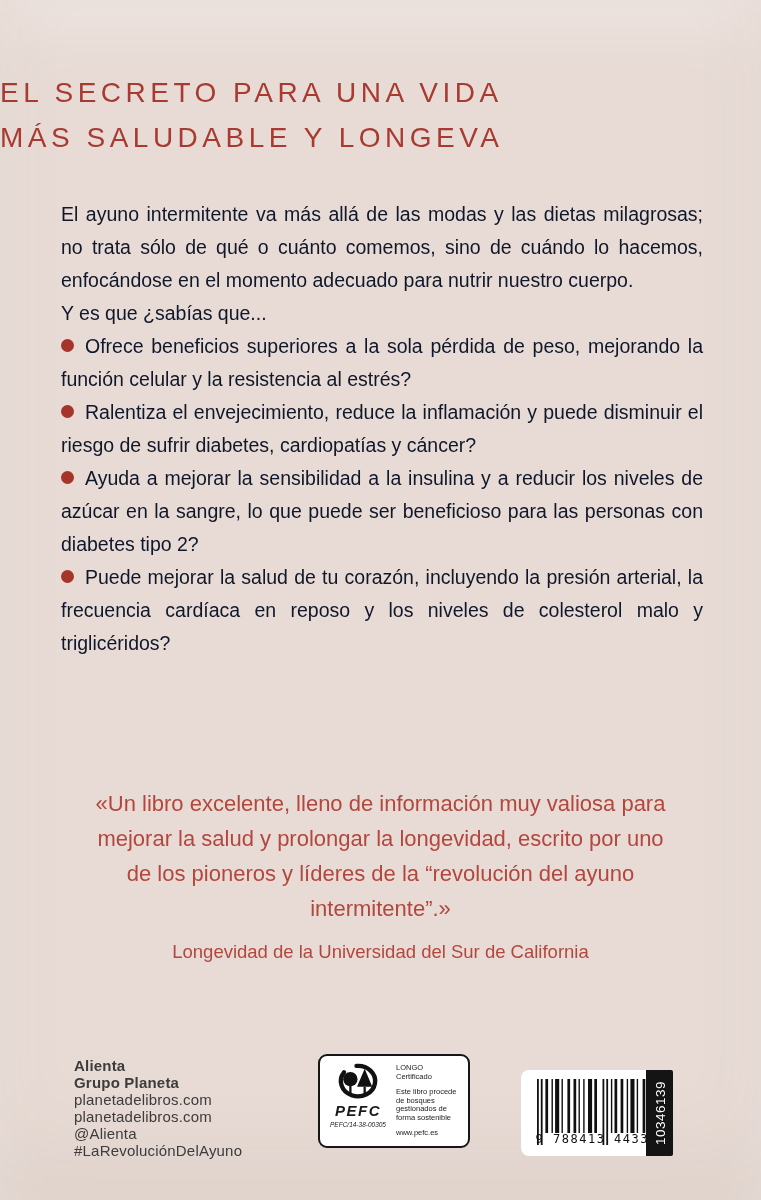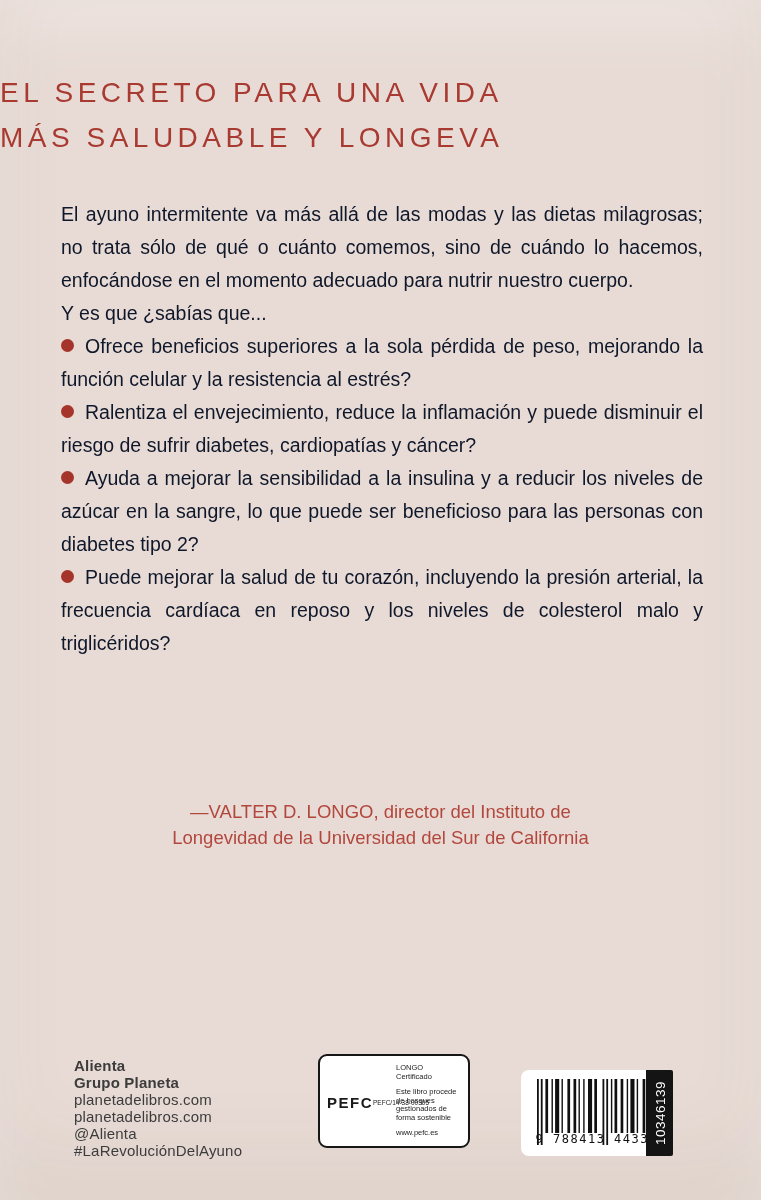--- a/index.html
+++ b/index.html
@@ -31,21 +31,21 @@
   .quote-attr{margin-top:13px;font-size:18.5px;line-height:26px;}
   
   .publisher{position:absolute;left:74px;top:1057px;color:#3c3c3c;font-size:15px;line-height:17px;letter-spacing:0.2px;}
   .publisher .b{font-weight:bold;}
   
   .pefc{
     position:absolute;left:318px;top:1054px;width:152px;height:94px;box-sizing:border-box;
     background:#ffffff;border:2.5px solid #161616;border-radius:9px;
     display:flex;gap:7px;padding:6px 7px 5px 7px;color:#1a1a1a;
   }
-  .pefc-left{width:62px;display:flex;flex-direction:row;align-items:center;}
+  .pefc-left{width:62px;display:flex;flex-direction:column;align-items:center;font-style:italic;}
   .pefc-word{font-weight:bold;font-size:15px;letter-spacing:1.5px;line-height:15px;margin-top:1px;}
   .pefc-lic{font-size:6.5px;line-height:8px;margin-top:3px;white-space:nowrap;}
   .pefc-right{flex:1;display:flex;flex-direction:column;justify-content:space-between;
     font-size:7.5px;line-height:8.6px;text-align:left;padding:2px 0 3px 0;color:#222;}
   
   .barcode{position:absolute;left:521px;top:1070px;width:152px;height:86px;background:#fff;border-radius:8px;}
   .barcode-digits{
     position:absolute;left:4px;top:62px;width:152px;text-align:center;
     font-family:"DejaVu Sans Mono",monospace;font-size:12px;letter-spacing:1.5px;color:#111;white-space:nowrap;
   }
@@ -69,22 +69,22 @@
     <p>El ayuno intermitente va más allá de las modas y las dietas milagrosas; no trata sólo de qué o cuánto comemos, sino de cuándo lo hacemos, enfocándose en el momento adecuado para nutrir nuestro cuerpo.</p>
     <p>Y es que ¿sabías que...</p>
 
     <p class="bullet"><span class="dot"></span><span>Ofrece beneficios superiores a la sola pérdida de peso, mejorando la función celular y la resistencia al estrés?</span></p>
     <p class="bullet"><span class="dot"></span><span>Ralentiza el envejecimiento, reduce la inflamación y puede disminuir el riesgo de sufrir diabetes, cardiopatías y cáncer?</span></p>
     <p class="bullet"><span class="dot"></span><span>Ayuda a mejorar la sensibilidad a la insulina y a reducir los niveles de azúcar en la sangre, lo que puede ser beneficioso para las personas con diabetes tipo 2?</span></p>
     <p class="bullet"><span class="dot"></span><span>Puede mejorar la salud de tu corazón, incluyendo la presión arterial, la frecuencia cardíaca en reposo y los niveles de colesterol malo y triglicéridos?</span></p>
   </div>
 
   <div class="quote-wrap">
+    <p class="quote-text">«Un libro excelente, lleno de información muy valiosa para mejorar la salud y prolongar la longevidad, escrito por uno de los pioneros y líderes de la “revolución del ayuno intermitente”.»</p>
     <div class="quote-attr">
-      <div>—VALTER D. LONGO, director del Instituto de</div>
       <div>Longevidad de la Universidad del Sur de California</div>
     </div>
   </div>
 
   <div class="publisher">
     <div class="b">Alienta</div>
     <div class="b">Grupo Planeta</div>
     <div>planetadelibros.com</div>
     <div>planetadelibros.com</div>
     <div>@Alienta</div>

